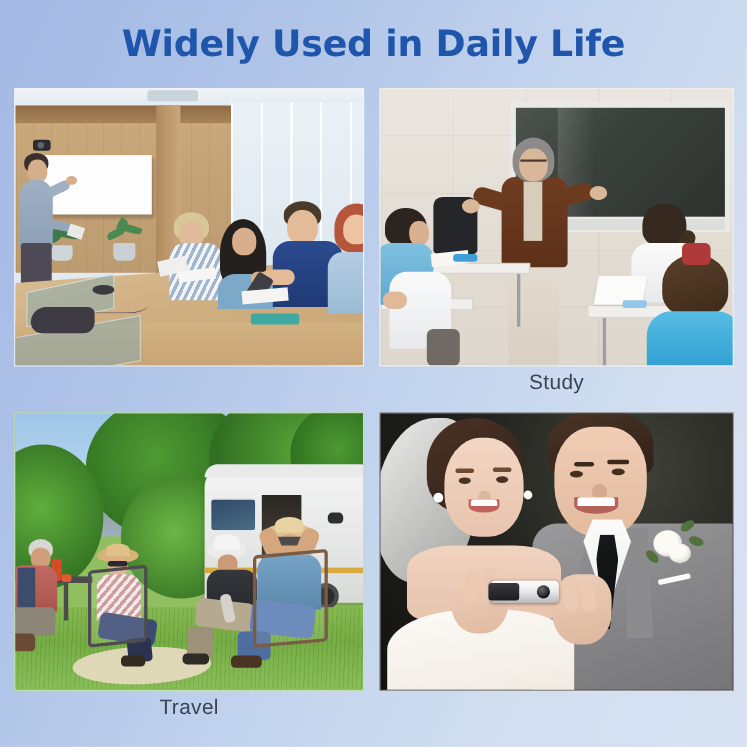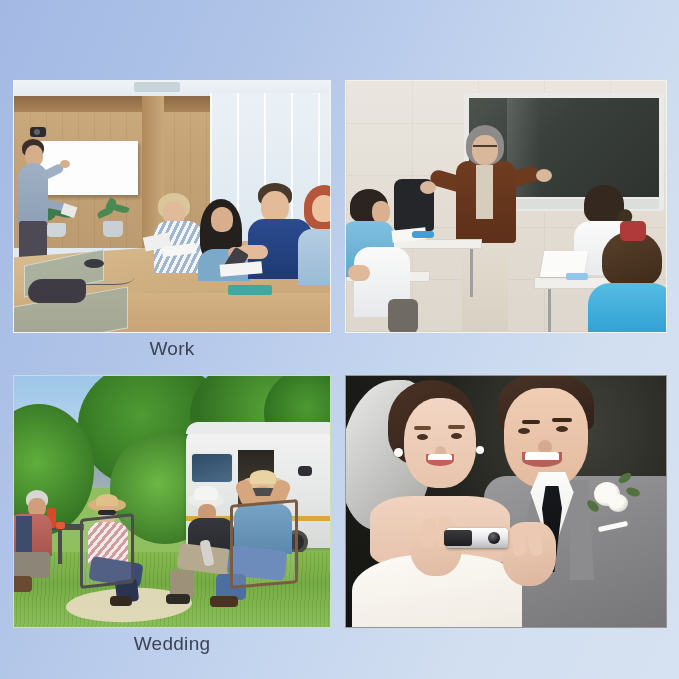--- a/index.html
+++ b/index.html
@@ -221,20 +221,21 @@
       background:linear-gradient(170deg,#f0d0b9,#e0bba3); border-radius:36% 40% 45% 45%; }
   .p4 .handR { position:absolute; left:156px; top:146px; width:54px; height:64px;
       background:linear-gradient(170deg,#eecdb6,#ddb79e); border-radius:42% 36% 45% 45%; }
   .p4 .finger { position:absolute; background:#ecc9b2; border-radius:6px; }
 </style>
 </head>
 <body>
 
 <div id="stage">
 
+  <div class="title">Widely Used in Daily Life</div>
 
   <div class="grid">
 
     <div class="cell c1">
       <div class="photo p1">
         <div class="ceiling"></div>
         <div class="vent"></div>
         <div class="woodwall"></div>
         <div class="beam"></div>
         <div class="woodpost"></div>
@@ -295,21 +296,20 @@
         </div>
         <div class="person" style="left:288px;top:104px;width:46px;height:110px;">
           <div class="hair" style="left:2px;top:0;width:40px;height:44px;background:#b5553a;border-radius:50% 50% 35% 35%"></div>
           <div class="head" style="left:10px;top:10px;width:24px;height:27px;background:#edc3a2"></div>
           <div class="body" style="left:-4px;top:44px;width:52px;height:56px;background:linear-gradient(180deg,#b4cde2,#9bbbd6);border-radius:14px 14px 0 0"></div>
         </div>
         <div style="position:absolute;left:206px;top:182px;width:42px;height:12px;background:#f4f4f2;transform:rotate(-5deg)"></div>
         <div style="position:absolute;left:148px;top:164px;width:34px;height:10px;background:#f6f6f4;transform:rotate(-7deg)"></div>
         <div style="position:absolute;left:214px;top:204px;width:44px;height:10px;background:#3fa8a0;border-radius:2px"></div>
       </div>
-      <div class="caption">Work</div>
     </div>
 
     <div class="cell c2">
       <div class="photo p2">
         <div class="wall"></div>
         <div class="board">
           <div class="boardin"></div>
           <div class="boardbar"></div>
         </div>
         <div class="chair"></div>
@@ -353,20 +353,21 @@
           <div style="position:absolute;left:6px;top:0;width:60px;height:56px;background:linear-gradient(160deg,#5a4029,#3d2a1b);border-radius:50% 50% 36% 36%"></div>
           <div style="position:absolute;left:-8px;top:52px;width:86px;height:54px;background:linear-gradient(180deg,#56bce4,#2f9fd2);border-radius:22px 22px 0 0"></div>
         </div>
         <div style="position:absolute;left:196px;top:170px;width:44px;height:26px;background:#fbfbf9;transform:skewX(-10deg);box-shadow:0 1px 2px rgba(0,0,0,0.12)"></div>
         <div style="position:absolute;left:220px;top:192px;width:22px;height:7px;background:#8fc8e8;border-radius:2px"></div>
         <div style="position:absolute;left:46px;top:148px;width:34px;height:12px;background:#f8f7f3;transform:rotate(-6deg)"></div>
         <div style="position:absolute;left:66px;top:150px;width:22px;height:7px;background:#3f9fd6;border-radius:3px"></div>
         <div style="position:absolute;left:42px;top:218px;width:30px;height:34px;background:#6f6a64;border-radius:6px"></div>
         <div style="position:absolute;left:274px;top:140px;width:26px;height:20px;background:#b03a3a;border-radius:5px"></div>
       </div>
+      <div class="caption">Study</div>
     </div>
 
     <div class="cell c3">
       <div class="photo p3">
         <div class="sky"></div>
         <div class="mount"></div>
 
         <div class="tree" style="left:64px;top:-16px;width:150px;height:130px;background:radial-gradient(circle at 42% 42%,#4f9b33,#2f6e20 70%)"></div>
         <div class="tree" style="left:176px;top:-22px;width:160px;height:120px;background:radial-gradient(circle at 52% 46%,#57a438,#316f22 72%)"></div>
         <div class="tree" style="left:-30px;top:28px;width:110px;height:132px;background:radial-gradient(circle at 48% 44%,#5fae3c,#357524 72%)"></div>
@@ -429,21 +430,21 @@
           <div style="position:absolute;left:18px;top:14px;width:26px;height:8px;background:#4c4b4e;border-radius:3px"></div>
           <div style="position:absolute;left:6px;top:6px;width:16px;height:26px;background:#d6a77f;border-radius:7px;transform:rotate(-22deg)"></div>
           <div style="position:absolute;left:40px;top:6px;width:16px;height:26px;background:#d6a77f;border-radius:7px;transform:rotate(22deg)"></div>
           <div style="position:absolute;left:2px;top:30px;width:58px;height:50px;background:linear-gradient(180deg,#6899c0,#4a7ba4);border-radius:14px 14px 0 0"></div>
           <div style="position:absolute;left:-4px;top:74px;width:58px;height:30px;background:#5d7fb4;border-radius:6px;transform:rotate(6deg)"></div>
           <div style="position:absolute;left:-16px;top:100px;width:30px;height:26px;background:#4f6ea0;border-radius:5px"></div>
           <div style="position:absolute;left:-22px;top:122px;width:28px;height:11px;background:#4a3322;border-radius:4px"></div>
         </div>
         <div class="chair" style="left:216px;top:126px;width:68px;height:84px;border:3px solid #7a5c45;border-radius:4px;background:rgba(255,255,255,0.1);transform:skewY(-5deg)"></div>
       </div>
-      <div class="caption">Wedding</div>
+      <div class="caption">Travel</div>
     </div>
 
     <div class="cell c4">
       <div class="photo p4">
         <div class="bg"></div>
 
         <div class="suit"></div>
         <div class="lapel" style="left:168px;top:104px;width:36px;height:96px;clip-path:polygon(60% 0,100% 0,100% 100%,0 100%)"></div>
         <div class="lapel" style="left:224px;top:104px;width:40px;height:100px;clip-path:polygon(0 0,46% 0,60% 100%,0 100%)"></div>
 

